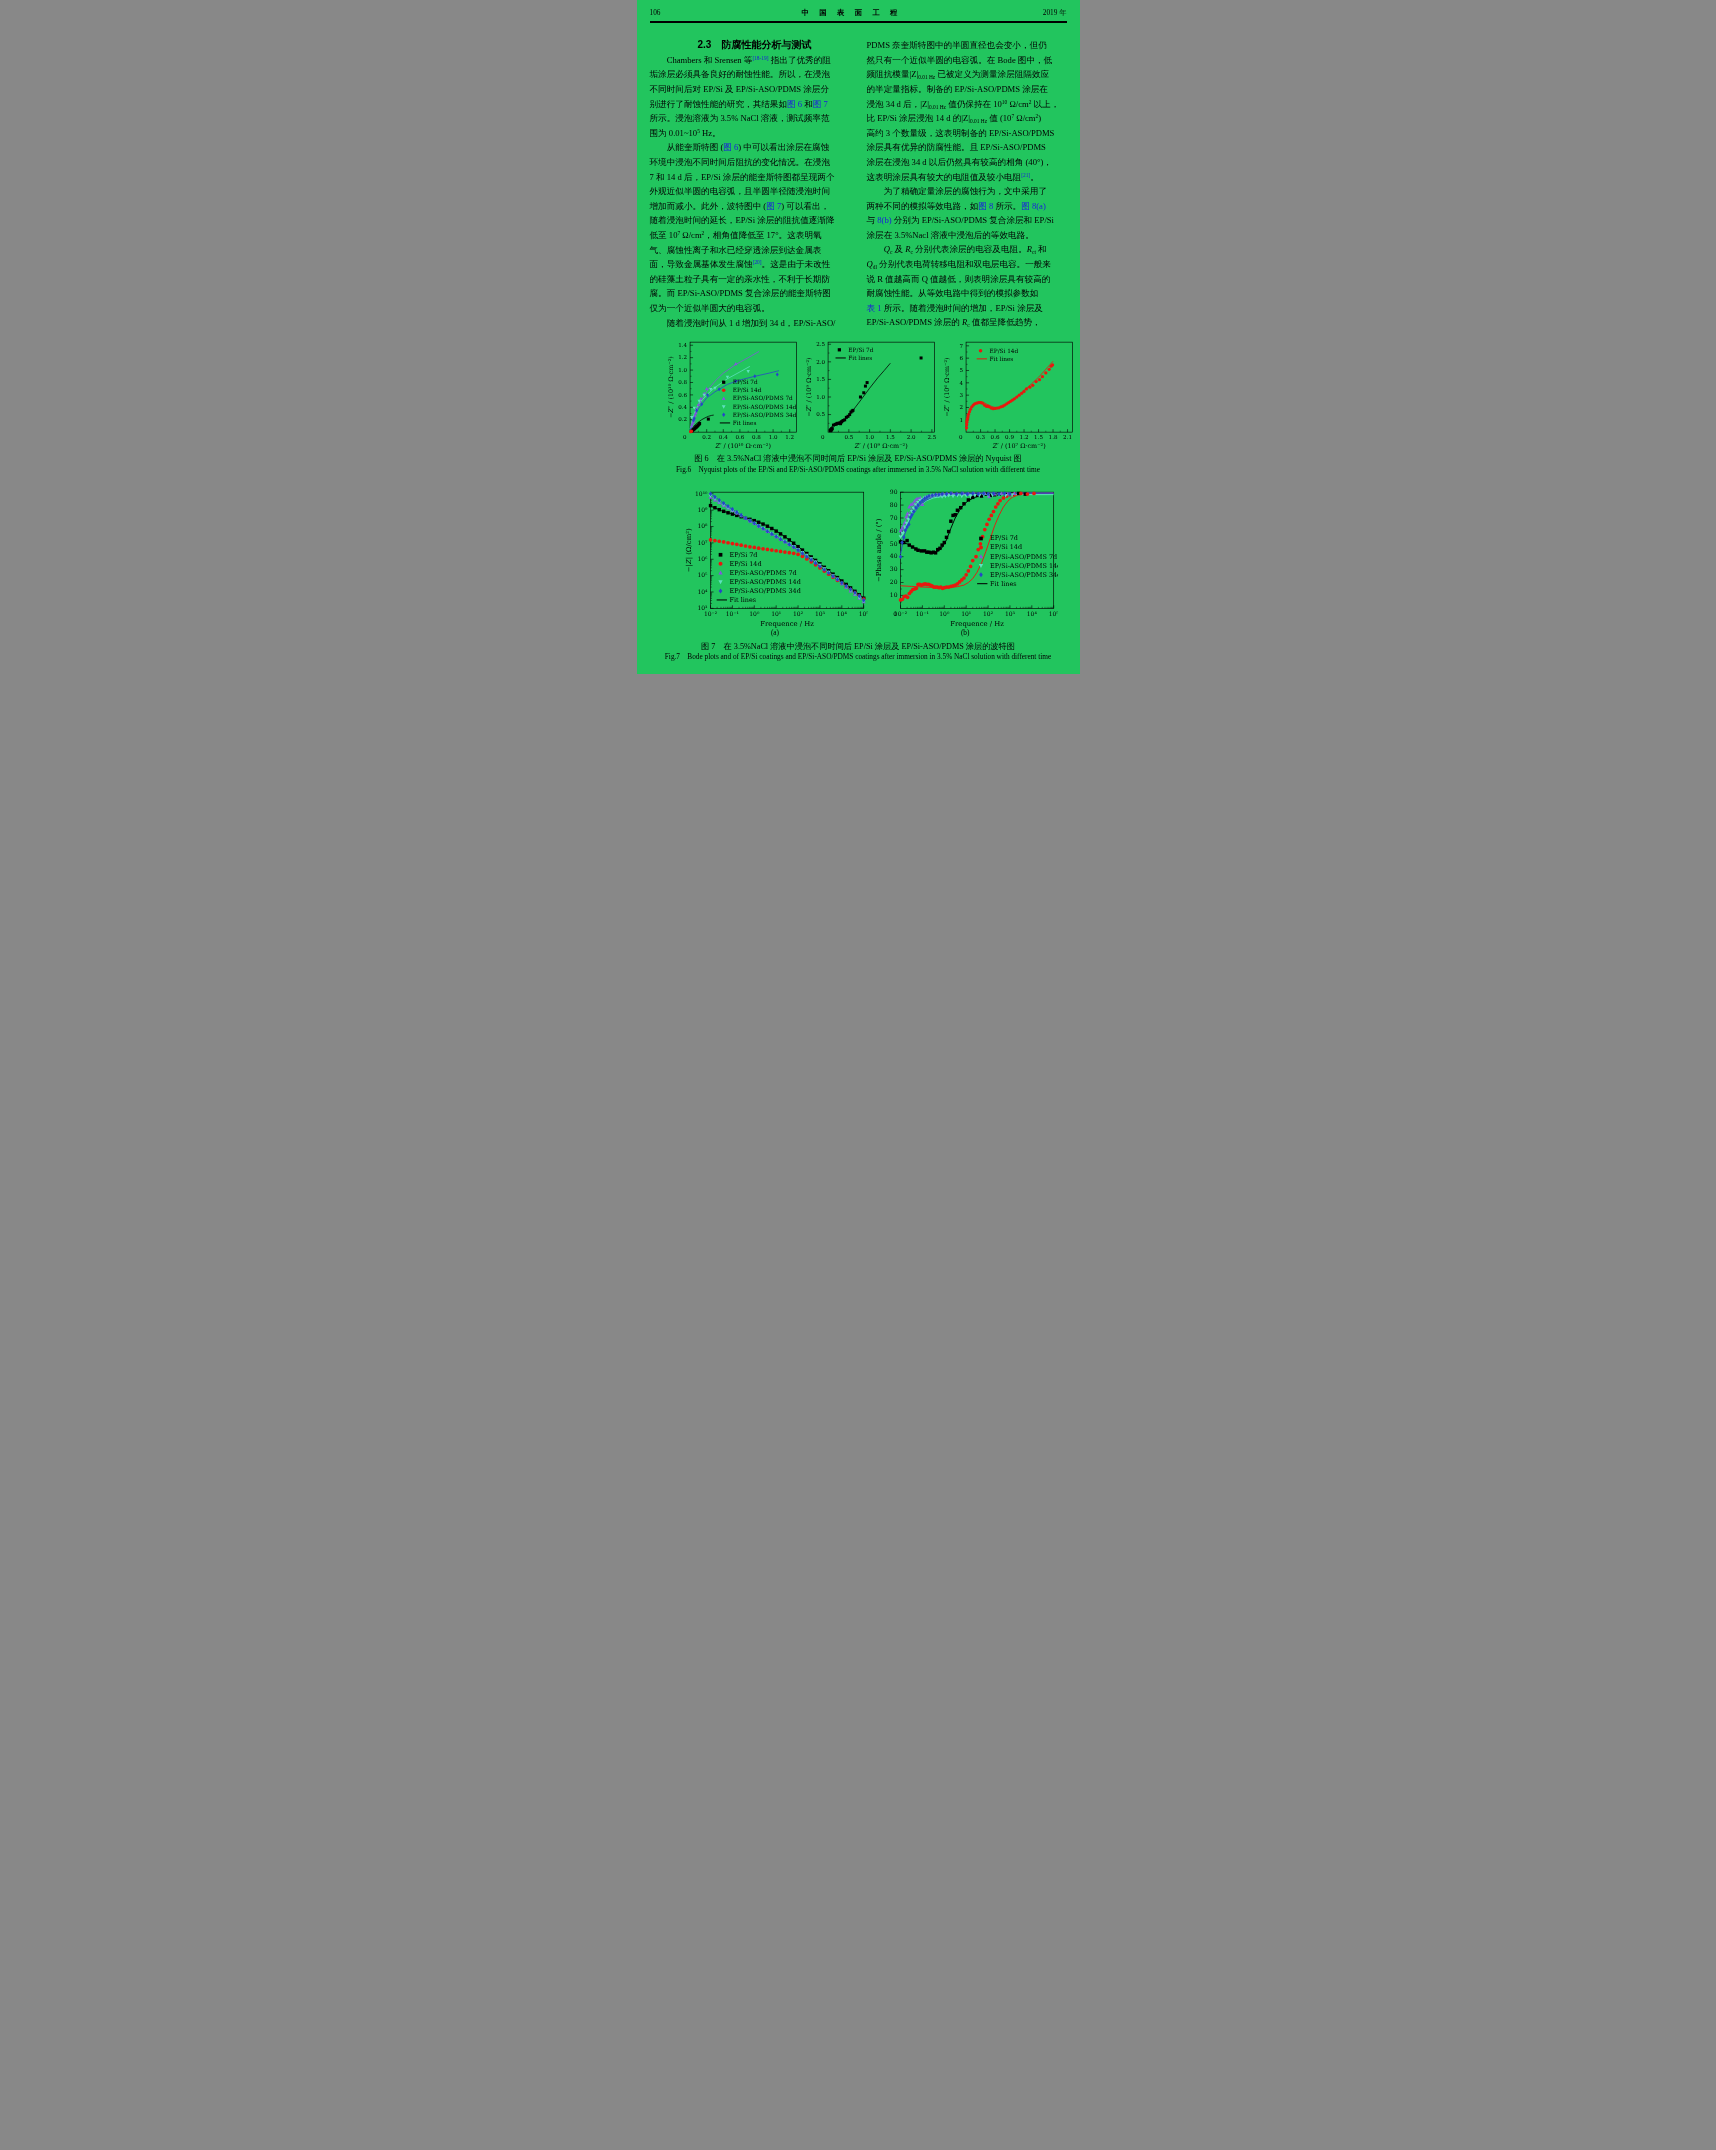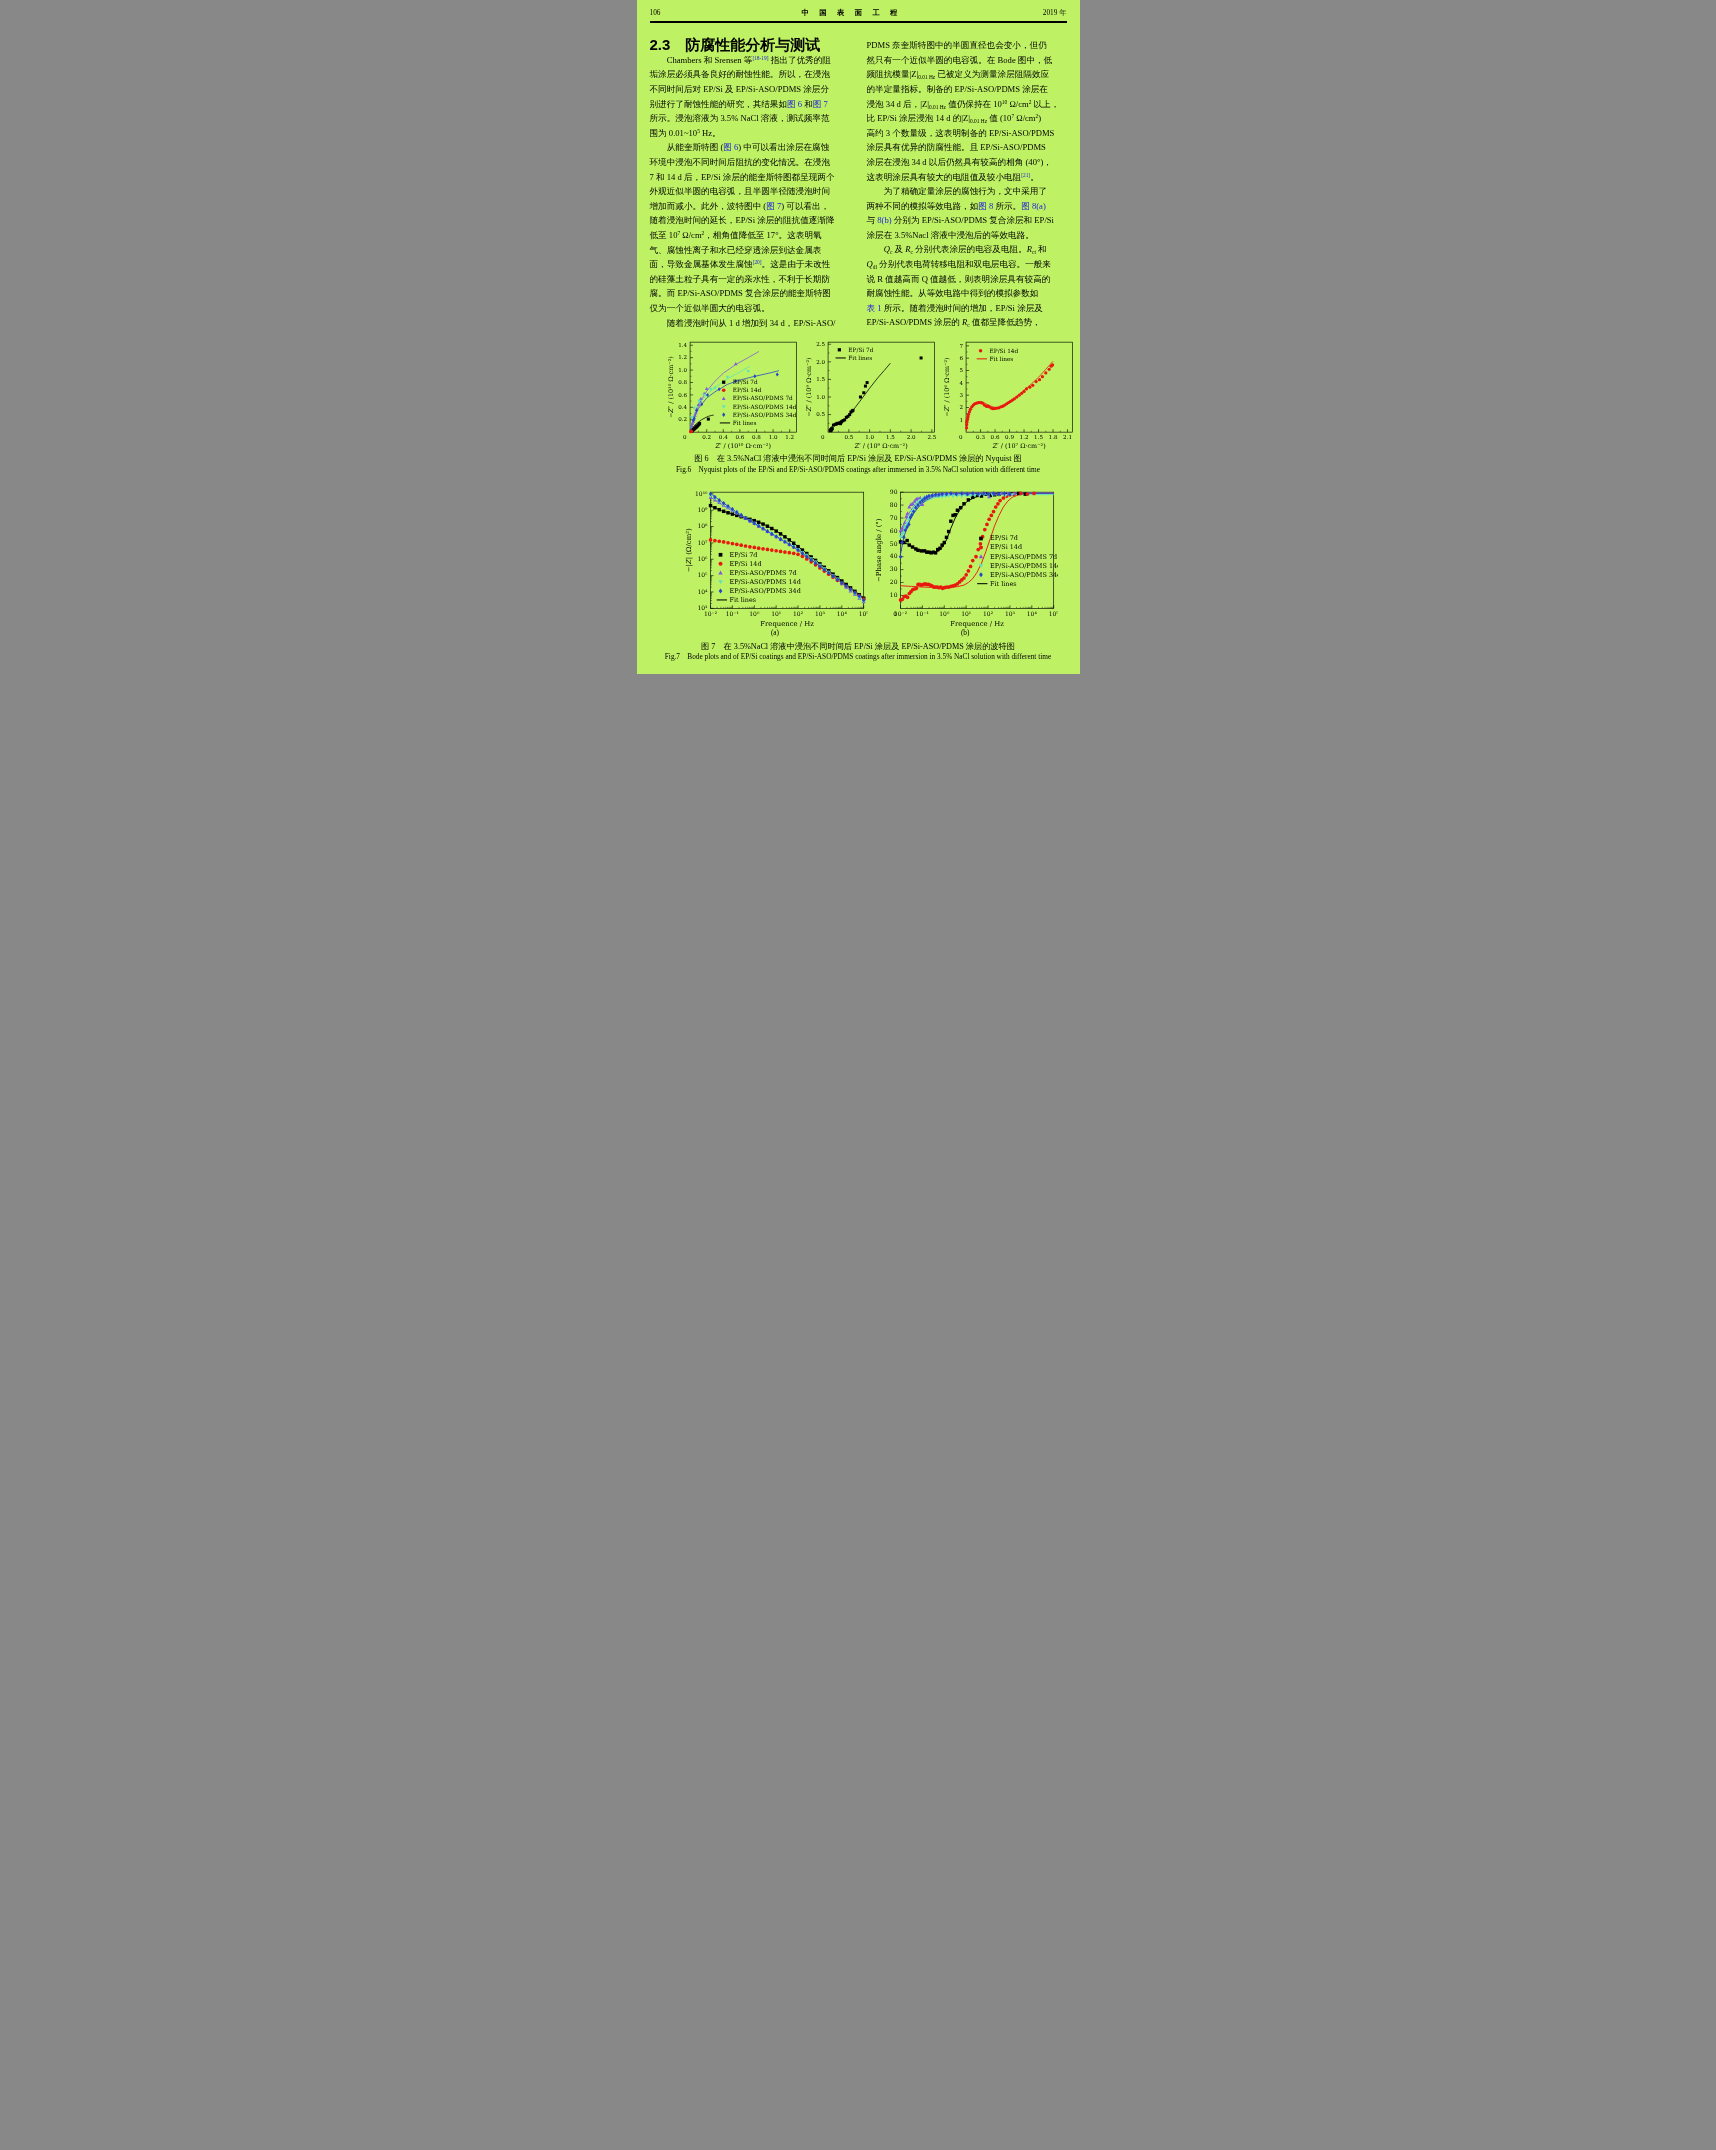--- a/index.html
+++ b/index.html
@@ -1,25 +1,25 @@
 <!DOCTYPE html>
 <html style="font-size:6.9px"><head>
 <meta charset="utf-8">
 <style>
   html,body{margin:0;padding:0;background:#888;}
-  .page{width:443px;height:674px;background:#bef264;margin:0 auto;position:relative;
+  .page{width:443px;height:674px;background:#22c55e;margin:0 auto;position:relative;
         font-family:"Liberation Serif","DejaVu Serif",serif;color:#000;box-sizing:border-box;
         padding:7.7px 13px 0 13px;overflow:hidden;}
   .hdr{display:flex;justify-content:space-between;align-items:baseline;font-size:7.3px;height:10.3px;}
   .hdr .jt{letter-spacing:4.3px;font-weight:600;}
   .rule{height:1.7px;background:#000;margin-top:3px;}
   .cols{display:flex;gap:17px;margin-top:15.5px;}
   .col{width:200px;}
-  .heading{font-family:"Liberation Sans","DejaVu Sans",sans-serif;font-weight:bold;font-size:15px;
-           height:13px;line-height:13px;margin-bottom:1.7px;}
+  .heading{font-family:"Liberation Sans","DejaVu Sans",sans-serif;font-weight:bold;font-size:10px;
+           height:13px;line-height:13px;margin-bottom:1.7px;margin-left:48px;}
   .tline{height:14.6px;line-height:14.6px;font-size:8.6px;white-space:nowrap;}
   .tline .sup{font-size:5.4px;vertical-align:3px;line-height:0;}
   .tline .sub{font-size:5.4px;vertical-align:-1.7px;line-height:0;}
   .tline .b{color:#1b1bde;}
   .tline .i{font-style:italic;}
   .figrow{display:flex;}
   .figrow.f6{padding-left:15.5px;gap:3px;margin-top:6.9px;}
   .figrow.f7{padding-left:33px;gap:5.2px;margin-top:13px;}
   .chartblock{display:flex;flex-direction:column;align-items:center;}
   .sublab{font-size:7.3px;text-align:center;margin-top:-1.7px;width:100%;}

